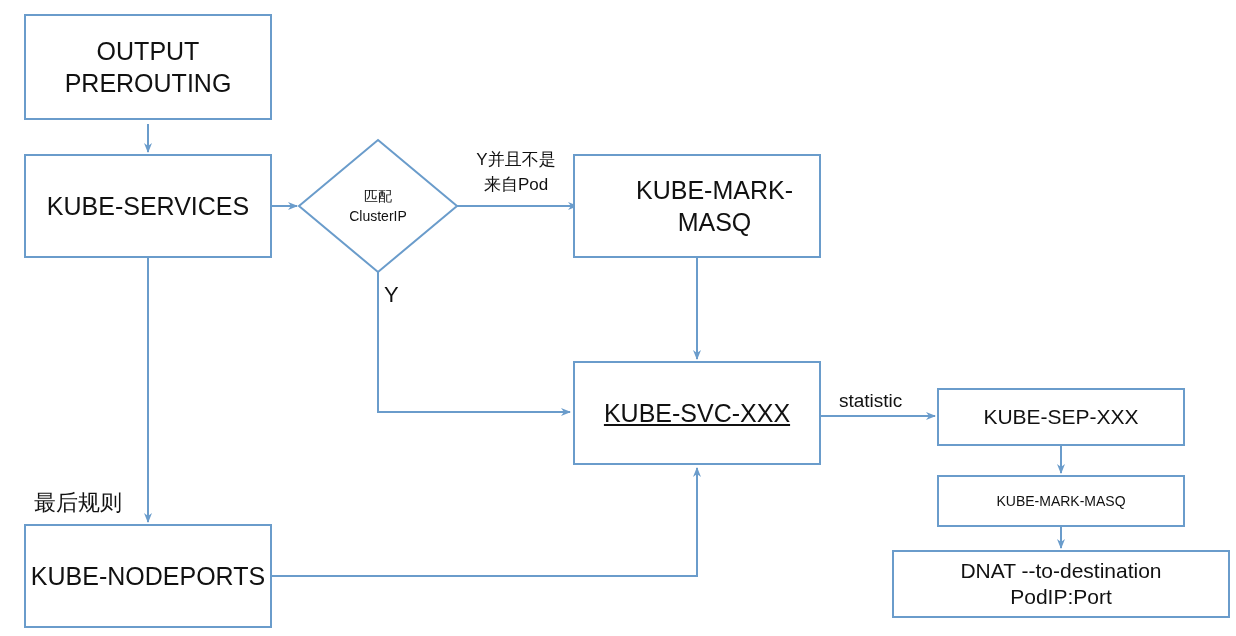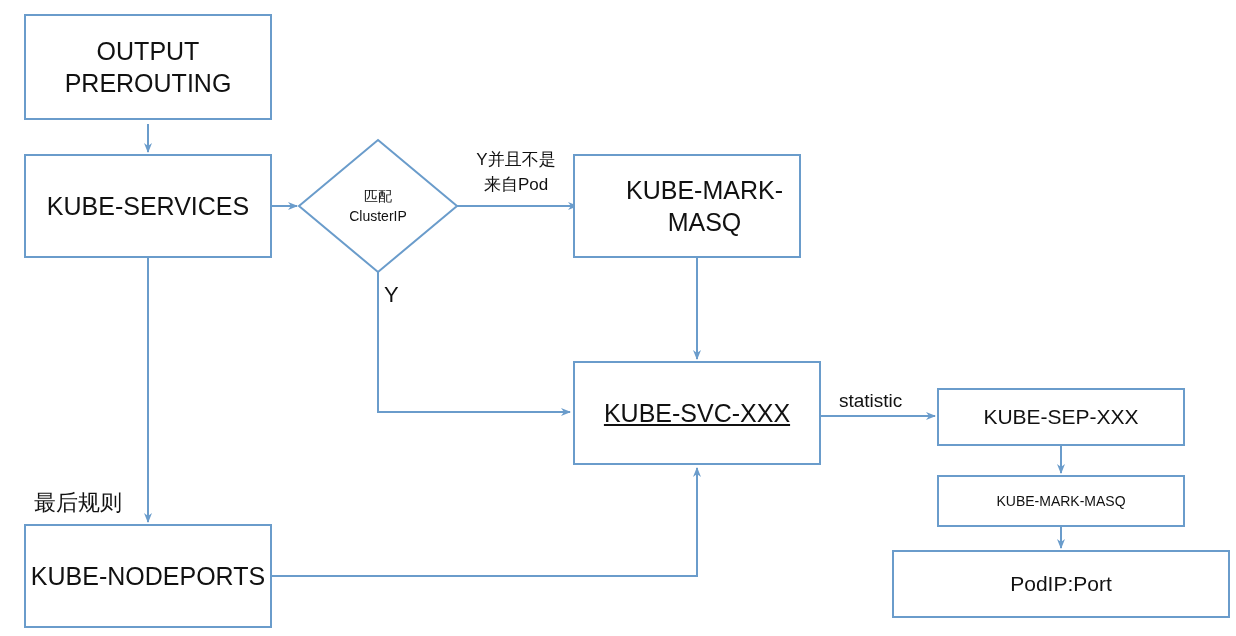--- a/index.html
+++ b/index.html
@@ -54,38 +54,39 @@
 
 <div class="node" style="left:24px; top:154px; width:248px; height:104px; font-size:25px;">
   <span>KUBE-SERVICES</span>
 </div>
 
 <div class="diamond-text" style="left:318px; top:186px; width:120px;">
   <div>匹配</div>
   <div>ClusterIP</div>
 </div>
 
-<div class="node" style="left:573px; top:154px; width:228px; height:104px; font-size:25px; flex-direction:column;padding-left:35px;">
+<div class="node" style="left:573px; top:154px; width:248px; height:104px; font-size:25px; flex-direction:column;padding-left:35px;">
   <span>KUBE-MARK-</span>
   <span>MASQ</span>
 </div>
 
 <div class="node" style="left:573px; top:361px; width:248px; height:104px; font-size:25px;text-decoration:underline;">
   <span>KUBE-SVC-XXX</span>
 </div>
 
 <div class="node" style="left:937px; top:388px; width:248px; height:58px; font-size:21px;">
   <span>KUBE-SEP-XXX</span>
 </div>
 
 <div class="node" style="left:937px; top:475px; width:248px; height:52px; font-size:14px;">
   <span>KUBE-MARK-MASQ</span>
 </div>
 
 <div class="node" style="left:892px; top:550px; width:338px; height:68px; font-size:21px; flex-direction:column; line-height:1.25;">
+  <span>DNAT --to-destination</span>
   <span>PodIP:Port</span>
 </div>
 
 <div class="node" style="left:24px; top:524px; width:248px; height:104px; font-size:25px; flex-direction:row;">
   <span>KUBE-</span>
   <span>NODEPORTS</span>
 </div>
 
 <div class="lbl" style="left:466px; top:148px; font-size:17px; line-height:1.45; text-align:center; width:100px;">
   <div>Y并且不是</div>

